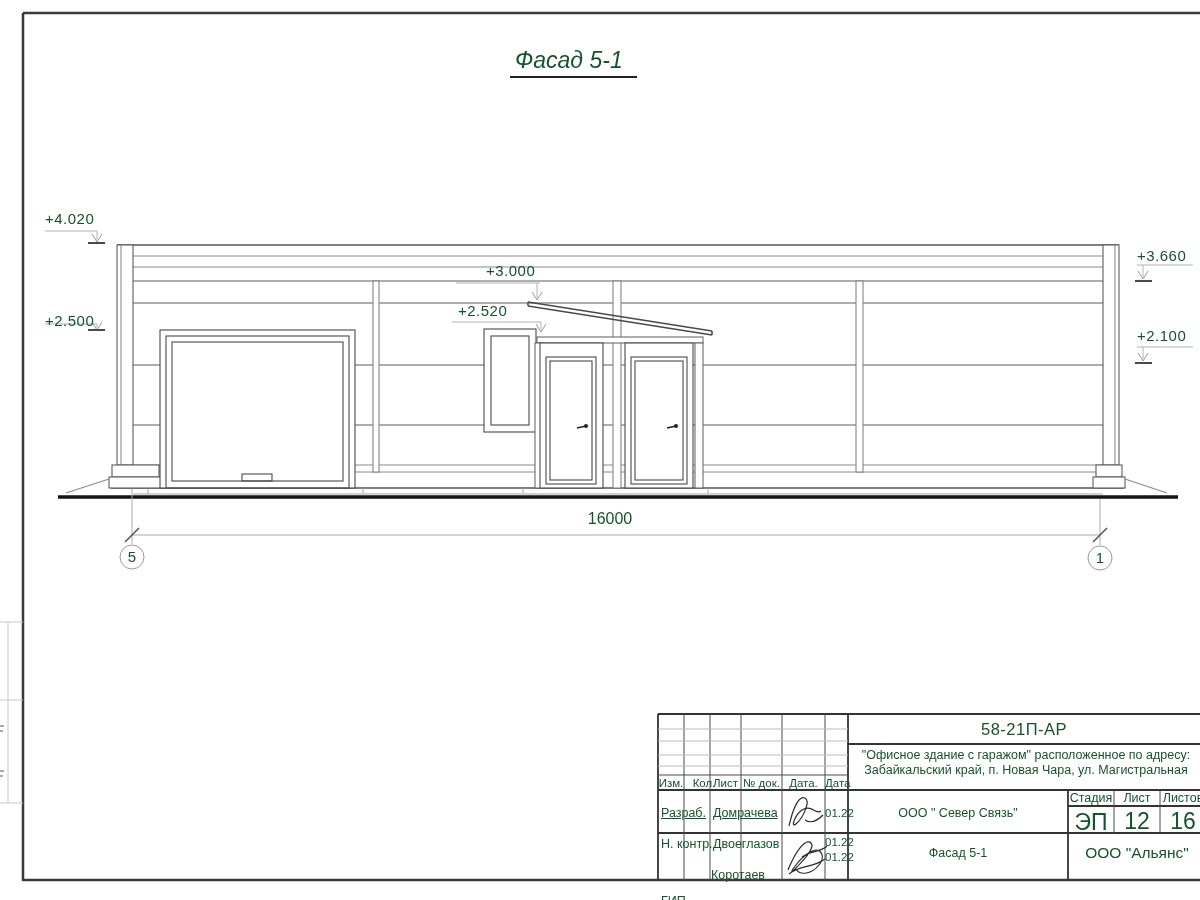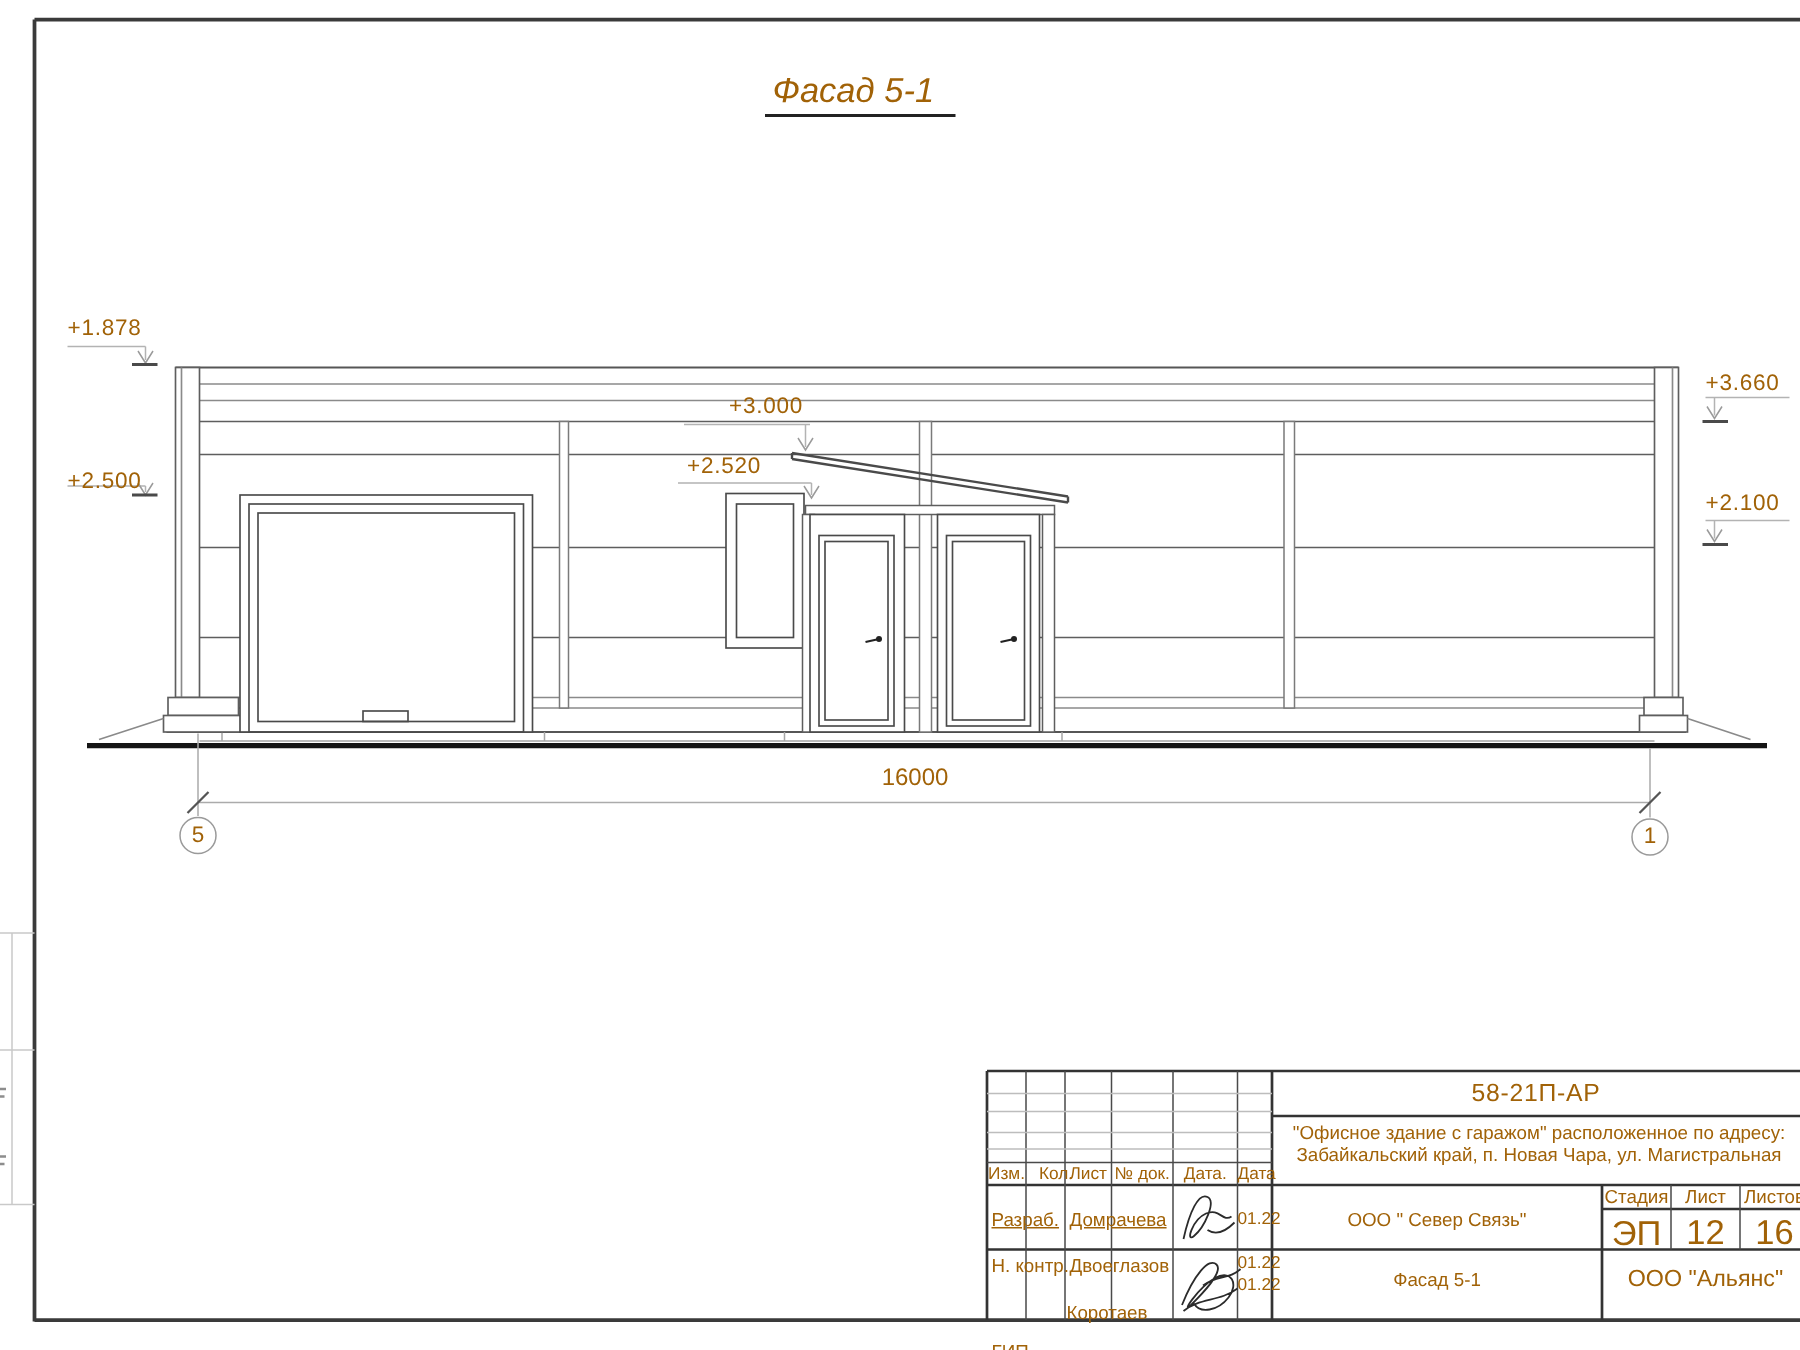--- a/index.html
+++ b/index.html
@@ -5,21 +5,21 @@
   html,body{margin:0;padding:0;}
   body{
     width:1200px;height:900px;
     background:#ffffff;
     position:relative;
     overflow:hidden;
     font-family:"Liberation Sans", sans-serif;
     color:#111;
   }
   svg.lines{position:absolute;left:0;top:0;}
-  .t{position:absolute;white-space:nowrap;color:#a16207;}
+  .t{position:absolute;white-space:nowrap;color:#14532d;}
   .ctr{text-align:center;}
   .view-title{
     font-size:23px;font-style:italic;
     border-bottom:2px solid #222;
     padding:0 14px 2px 5px;
   }
   .lvl{font-size:15px;letter-spacing:0.5px;}
   .dim{font-size:16px;}
   .axis{font-size:15px;}
   .tb-h{font-size:11.5px;}
@@ -146,21 +146,21 @@
     <path d="M788,870 C796,850 806,838 811,843 C816,848 801,863 794,870
              C787,877 798,859 810,852 C821,846 826,856 819,865
              C812,874 800,876 796,869
              M802,857 C811,850 820,853 827,846
              M789,874 C800,865 813,868 825,859"></path>
   </g>
 </svg>
 
 <div class="t view-title" style="left:510px;top:47px;">Фасад 5-1</div>
 
-<div class="t lvl" style="left:45px;top:210px;">+1.878</div>
+<div class="t lvl" style="left:45px;top:210px;">+4.020</div>
 <div class="t lvl" style="left:45px;top:312px;">+2.500</div>
 <div class="t lvl" style="left:486px;top:262px;">+3.000</div>
 <div class="t lvl" style="left:458px;top:302px;">+2.520</div>
 <div class="t lvl" style="left:1137px;top:247px;">+3.660</div>
 <div class="t lvl" style="left:1137px;top:327px;">+2.100</div>
 
 <div class="t dim ctr" style="left:560px;top:510px;width:100px;">16000</div>
 
 <div class="t axis ctr" style="left:120px;top:548px;width:24px;">5</div>
 <div class="t axis ctr" style="left:1088px;top:549px;width:24px;">1</div>

